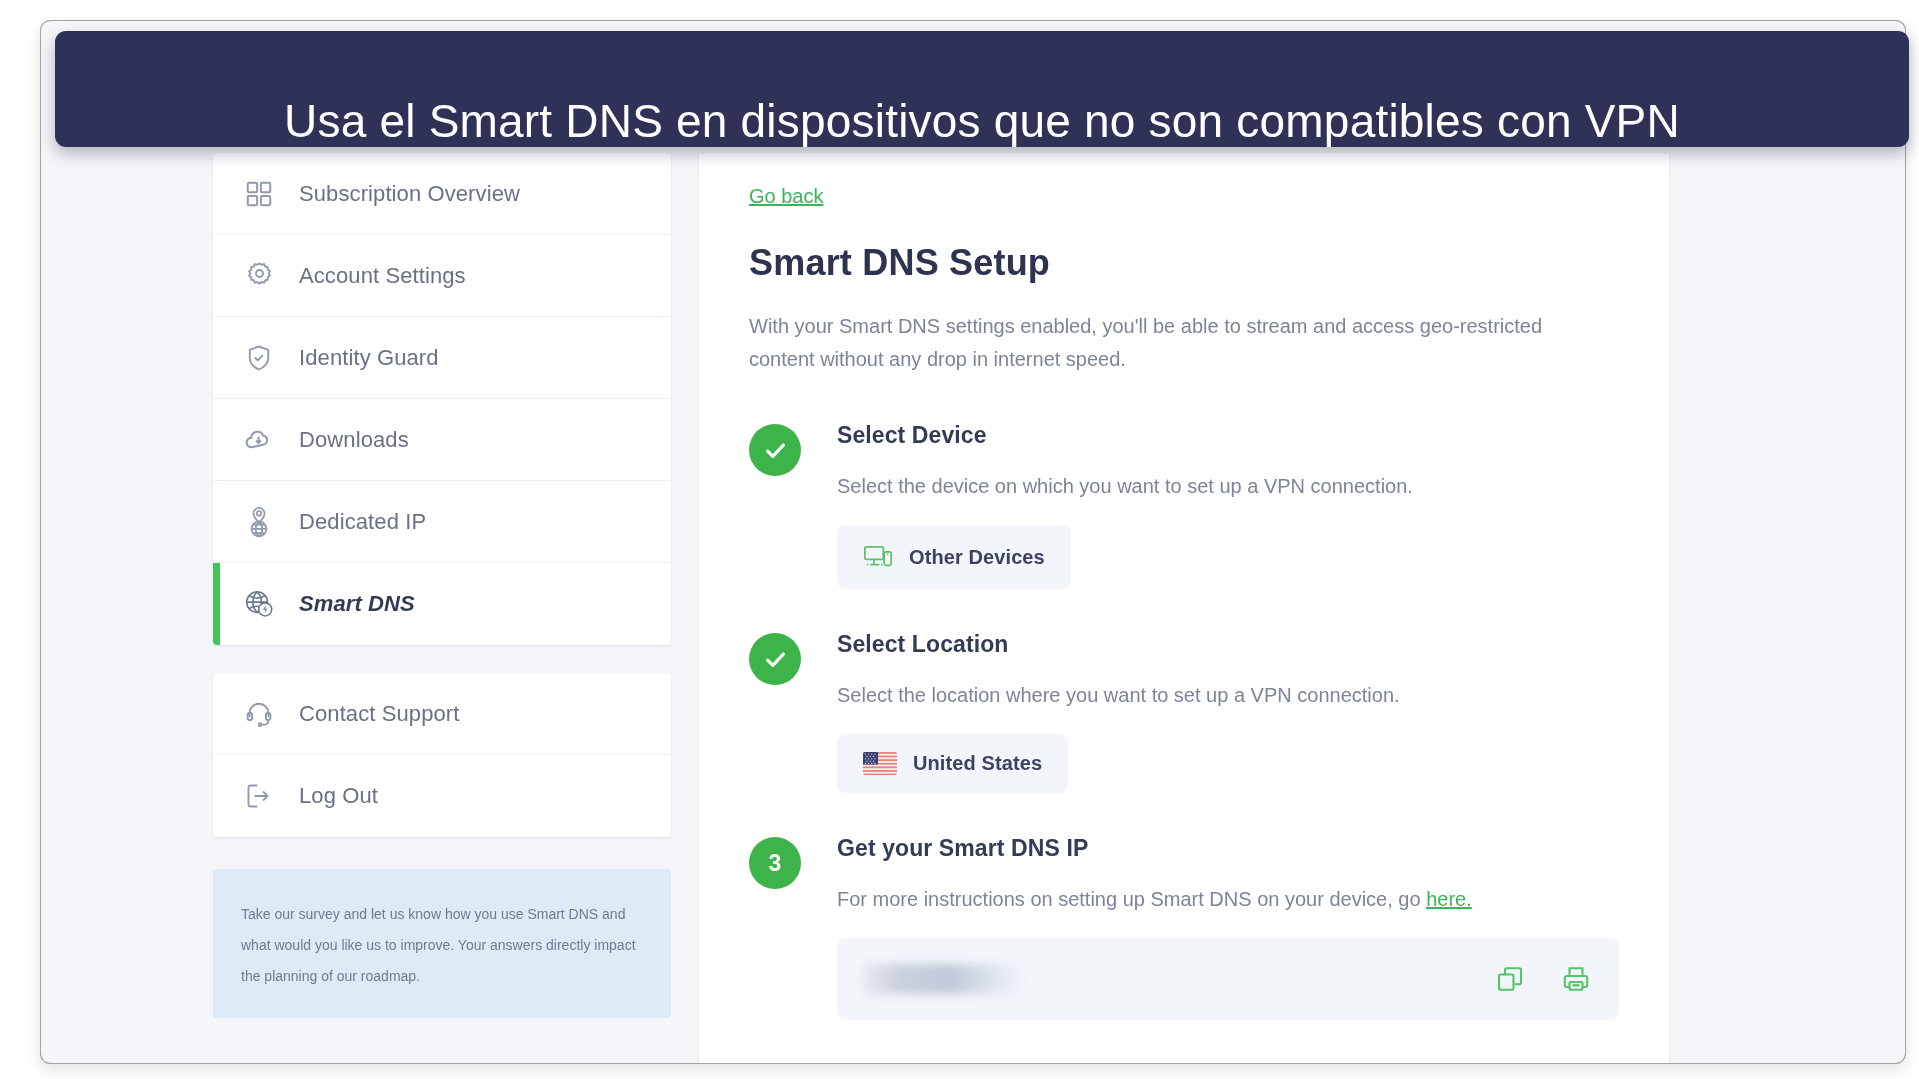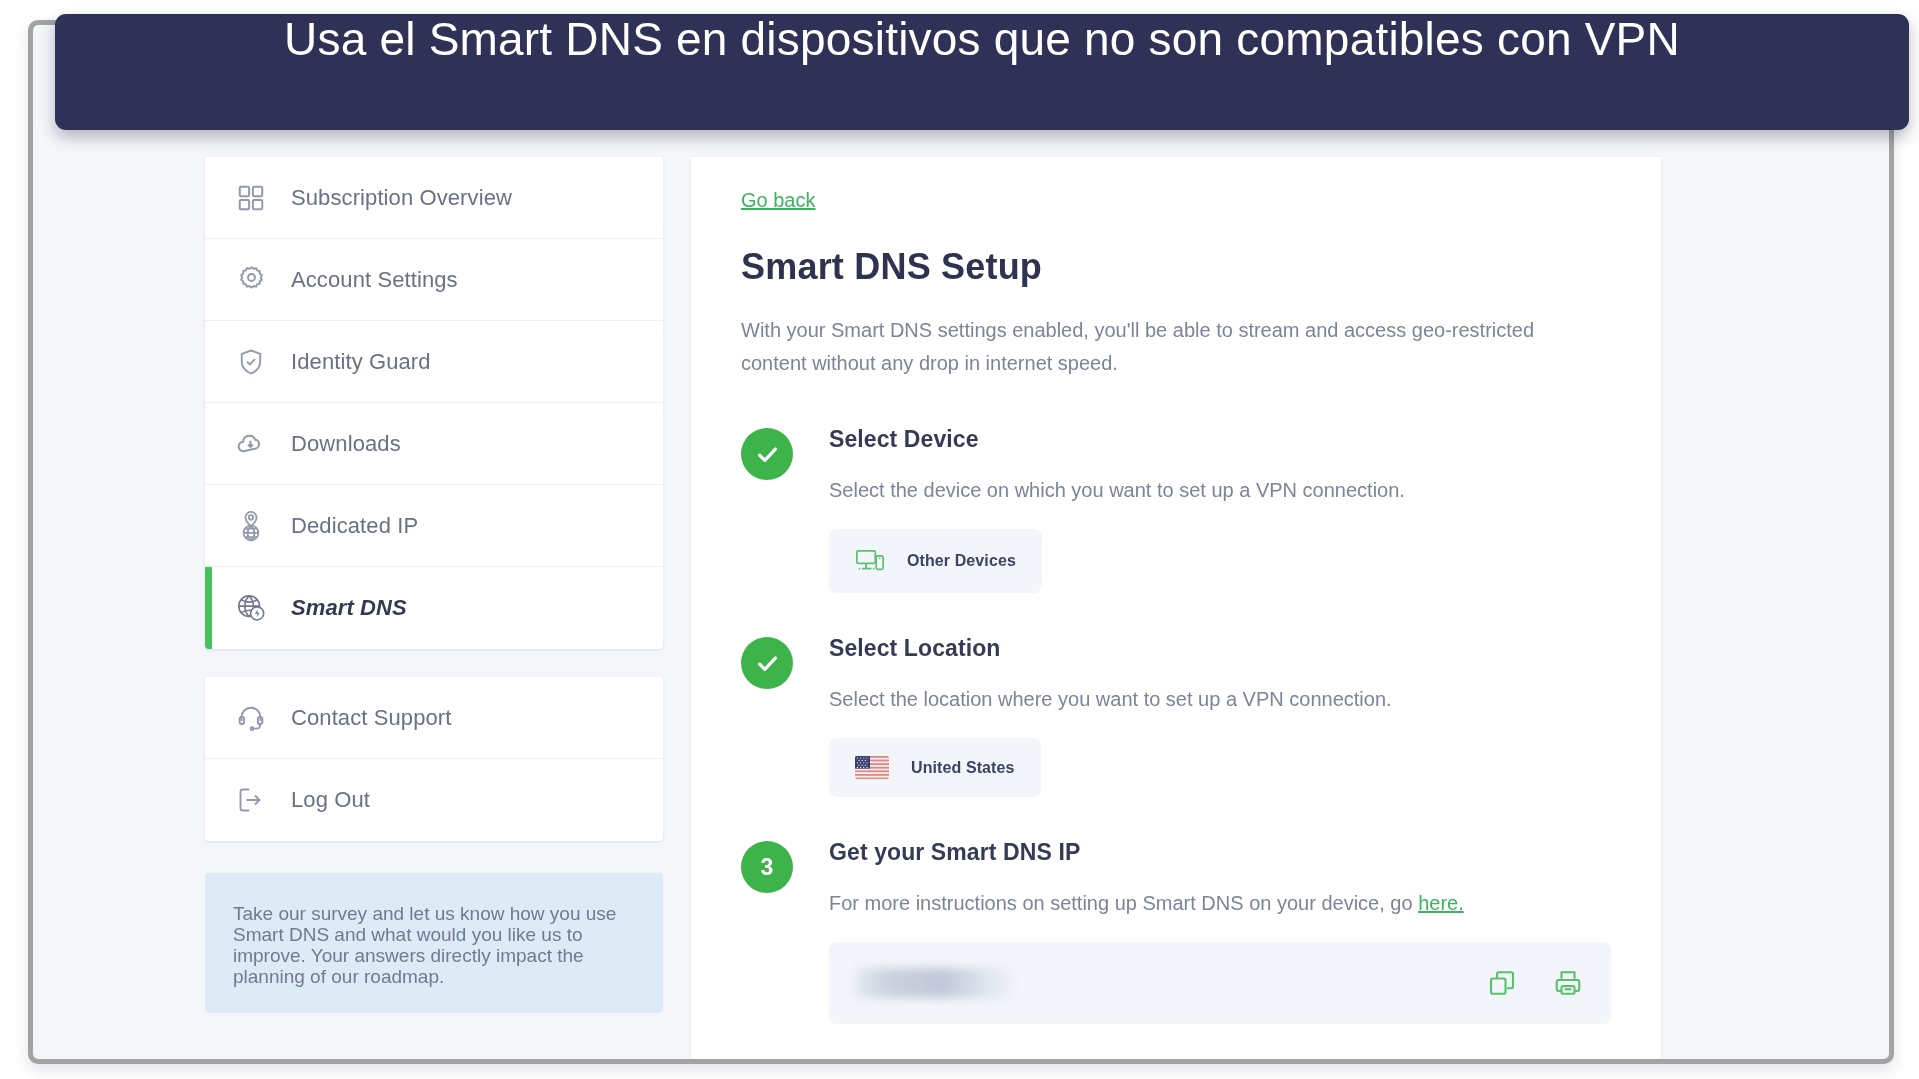--- a/index.html
+++ b/index.html
@@ -14,48 +14,48 @@
   #root {
     position: relative;
     width: 1919px;
     height: 1079px;
     background: #ffffff;
   }
 
   
   .page-frame {
     position: absolute;
-    left: 28px;
+    left: 40px;
     top: 20px;
     width: 1866px;
     height: 1044px;
     background: #4d7c0f;
-    border: 5px solid #a3a3a3;
+    border: 1px solid #a3a3a3;
     border-radius: 10px;
     box-shadow: 0 6px 14px rgba(40,45,80,.13);
     overflow: hidden;
   }
   .page-inner {
     position: absolute;
     left: 0; top: 0; right: 0; bottom: 0;
     background: #f4f6fa;
   }
 
   
   .caption-banner {
     position: absolute;
     left: 55px;
-    top: 14px;
+    top: 31px;
     width: 1854px;
     height: 116px;
     background: #2f3157;
     border-radius: 11px;
     box-shadow: 0 7px 15px rgba(30,30,60,.30);
     display: flex;
-    align-items: flex-start;
+    align-items: flex-end;
     justify-content: center;
     z-index: 40;
   }
   .caption-text {
     color: #ffffff;
     font-size: 46px;
     font-weight: 400;
     letter-spacing: .2px;
     line-height: 1.1;
     text-align: center;
@@ -125,22 +125,22 @@
     padding: 30px 28px 26px 28px;
   }
   .help-title {
     font-size: 21px;
     font-weight: bold;
     color: #3b4259;
     margin-bottom: 24px;
     letter-spacing: .1px;
   }
   .help-body {
-    font-size: 19px;
-    line-height: 21px;
+    font-size: 14px;
+    line-height: 31px;
     color: #707a90;
   }
 
   
   .main-card {
     position: absolute;
     left: 658px;
     top: 132px;
     width: 970px;
     bottom: 0;
@@ -213,25 +213,24 @@
     display: inline-flex;
     align-items: center;
     gap: 16px;
     background: #f2f6fb;
     border-radius: 8px;
     padding: 18px 26px;
     cursor: pointer;
     min-width: 200px;
   }
   .chip-label {
-    font-size: 16px;
+    font-size: 20px;
     color: #3c4360;
     font-weight: bold;
     letter-spacing: .1px;
-    margin-left: 6px;
   }
 
   
   .ip-field {
     position: relative;
     background: #f2f6fb;
     border-radius: 8px;
     height: 82px;
     display: flex;
     align-items: center;

